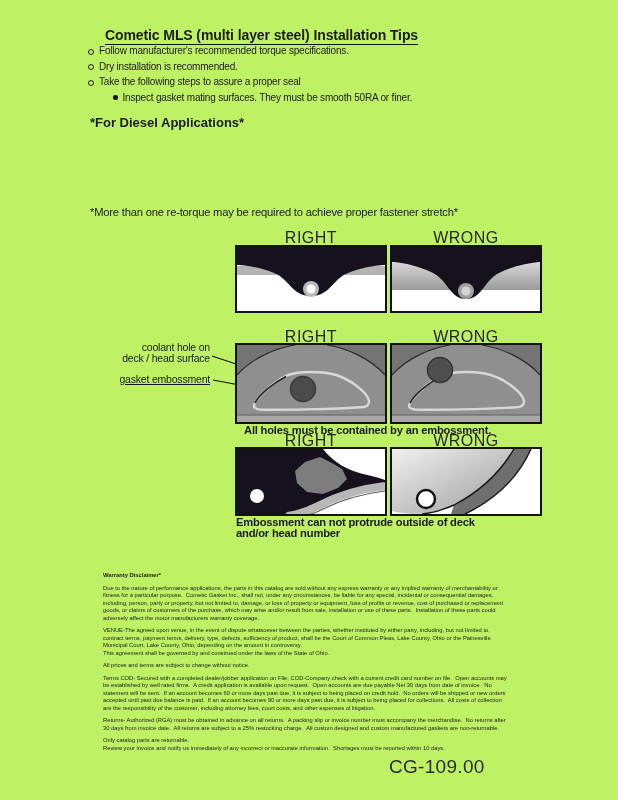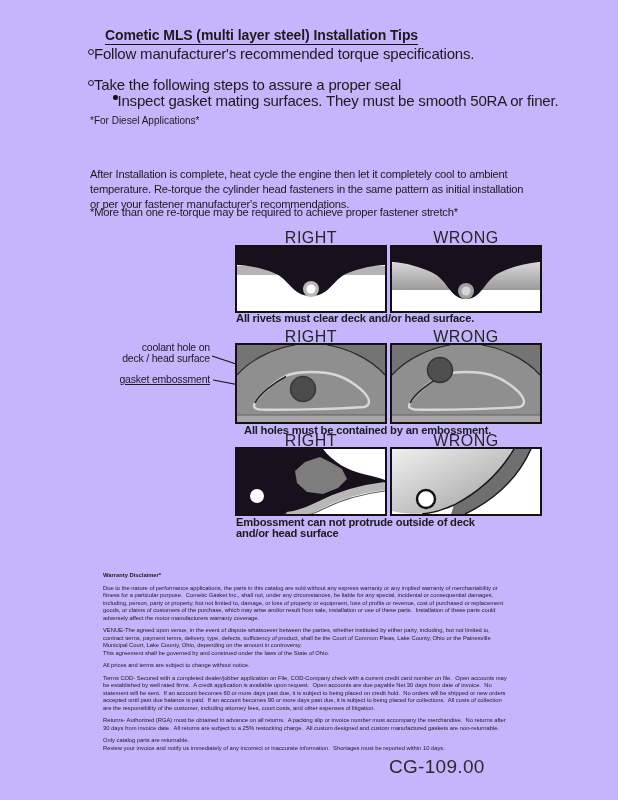--- a/index.html
+++ b/index.html
@@ -1,25 +1,25 @@
 <!DOCTYPE html>
 <html><head>
 <meta charset="utf-8">
 <style>
   html,body{margin:0;padding:0;background:#ffffff;}
-  .page{position:relative;width:618px;height:800px;background:#c4b5fd;overflow:hidden;
+  .page{position:relative;width:618px;height:800px;background:#bef264;overflow:hidden;
         font-family:"Liberation Sans", sans-serif;color:#1b1b1b;}
   .abs{position:absolute;}
   .title{font-size:14px;font-weight:bold;border-bottom:1.5px solid #111;padding-bottom:1px;
          letter-spacing:-0.1px;white-space:nowrap;}
-  .bullet-row{position:absolute;display:flex;align-items:flex-start;
-              font-size:15px;letter-spacing:-0.2px;white-space:nowrap;}
+  .bullet-row{position:absolute;display:flex;align-items:flex-start;gap:5px;
+              font-size:10px;letter-spacing:-0.2px;white-space:nowrap;}
   .dot-o{width:4px;height:4px;border:1px solid #222;border-radius:50%;margin-top:3.5px;flex:none;}
   .dot-f{width:4.5px;height:4.5px;background:#111;border-radius:50%;margin-top:3.5px;flex:none;}
-  .h2{font-size:10px;font-weight:normal;white-space:nowrap;}
+  .h2{font-size:13px;font-weight:bold;white-space:nowrap;}
   .para{font-size:11.2px;letter-spacing:-0.2px;line-height:15px;white-space:pre;}
   .dlabel{font-size:16px;letter-spacing:0.5px;color:#262626;text-align:center;width:152px;}
   .dbox{border:2px solid #121212;width:148px;background:#fff;line-height:0;}
   .dbox svg{display:block;}
   .dcap{font-size:11.2px;font-weight:bold;letter-spacing:-0.2px;line-height:10.5px;white-space:pre;}
   .callout{font-size:10.5px;letter-spacing:-0.2px;line-height:11px;white-space:pre;text-align:right;width:121px;}
   .warranty{width:440px;font-size:5.8px;line-height:7.5px;letter-spacing:0;}
   .warranty .whead{font-weight:bold;margin:0 0 5px 0;}
   .warranty p{margin:0 0 5px 0;white-space:pre;}
   .footer{font-size:19px;letter-spacing:0.3px;color:#2b2b2b;white-space:nowrap;}
@@ -28,33 +28,34 @@
 <body>
 
 <div class="page">
 
   <div class="abs title" style="left:105px;top:27px;">Cometic MLS (multi layer steel) Installation Tips</div>
 
   <div class="bullet-row" style="left:88px;top:45px;">
     <span class="dot-o"></span>
     <span>Follow manufacturer's recommended torque specifications.</span>
   </div>
+  <div class="bullet-row" style="left:88px;top:60.5px;">
+    <span class="dot-o"></span>
+    <span>Dry installation is recommended.</span>
+  </div>
   <div class="bullet-row" style="left:88px;top:76px;">
     <span class="dot-o"></span>
     <span>Take the following steps to assure a proper seal</span>
   </div>
   <div class="bullet-row" style="left:113px;top:91.5px;">
     <span class="dot-f"></span>
     <span>Inspect gasket mating surfaces.  They must be smooth 50RA or finer.</span>
   </div>
 
   <div class="abs h2" style="left:90px;top:115px;">*For Diesel Applications*</div>
-  <div class="abs para" style="left:90px;top:167px;">After Installation is complete, heat cycle the engine then let it completely cool to ambient
-temperature. Re-torque the cylinder head fasteners in the same pattern as initial installation
-or per your fastener manufacturer's recommendations.</div>
   <div class="abs para" style="left:90px;top:205px;">*More than one re-torque may be required to achieve proper fastener stretch*</div>
 
   <div class="abs dlabel" style="left:235px;top:229px;">RIGHT</div>
   <div class="abs dlabel" style="left:390px;top:229px;">WRONG</div>
 
   <div class="abs dbox" style="left:235px;top:245px;">
     <svg width="148" height="64" viewBox="0 0 148 64">
       <rect width="148" height="64" fill="#ffffff"></rect>
       <rect y="19" width="148" height="9" fill="#b4b4b4"></rect>
       <path d="M0,0 H148 V18 C136,18.5 123,21 111,26 C95,32.5 93,49 74,49 C55,49 53,32.5 37,26 C25,21 12,18.5 0,18 Z" fill="#17101d"></path>
@@ -71,21 +72,20 @@
         </linearGradient>
       </defs>
       <rect width="148" height="64" fill="#ffffff"></rect>
       <rect y="16" width="148" height="27" fill="url(#gradBand)"></rect>
       <rect y="43" width="148" height="21" fill="#ffffff"></rect>
       <path d="M0,0 H148 V15 C133,16 119,20 107,26 C92,33.5 90,52 74,52 C58,52 56,33.5 41,26 C29,20 15,16 0,15 Z" fill="#17101d"></path>
       <circle cx="74" cy="44" r="8" fill="#a0a0a0"></circle>
       <circle cx="74" cy="44" r="4.5" fill="#d4d4d4"></circle>
     </svg>
   </div>
-  <div class="abs dcap" style="left:236px;top:313px;">All rivets must clear deck and/or head surface.</div>
 
   <div class="abs dlabel" style="left:235px;top:328px;">RIGHT</div>
   <div class="abs dlabel" style="left:390px;top:328px;">WRONG</div>
 
   <div class="abs callout" style="left:89px;top:342px;">coolant hole on
 deck / head surface</div>
   <div class="abs callout" style="left:89px;top:374px;text-decoration:underline;">gasket embossment</div>
 
   <svg class="abs" style="left:88px;top:340px;" width="300" height="92" viewBox="0 0 300 92">
     <line x1="124" y1="16" x2="208" y2="44" stroke="#161616" stroke-width="1.1"></line>
@@ -145,21 +145,21 @@
       </defs>
       <rect width="148" height="65" fill="#ffffff"></rect>
       <path d="M0,0 L122,0 C109,22 89,42 62,56 C41,65.5 18,67 0,62 Z" fill="url(#gradSweep)"></path>
       <path d="M122,0 L139,0 C127,27 104,50 73,65 L58,68 L62,56 C89,42 109,22 122,0 Z" fill="#6f6f6f"></path>
       <path d="M122,0 C109,22 89,42 62,56 C52,60.5 41,64 30,65" fill="none" stroke="#161616" stroke-width="1.4"></path>
       <path d="M139,0 C127,27 104,50 73,65" fill="none" stroke="#161616" stroke-width="1.4"></path>
       <circle cx="34" cy="50" r="9" fill="#ffffff" stroke="#121212" stroke-width="2.4"></circle>
     </svg>
   </div>
   <div class="abs dcap" style="left:236px;top:517px;">Embossment can not protrude outside of deck
-and/or head surface</div>
+and/or head number</div>
 
   <div class="abs warranty" style="left:103px;top:572px;">
     <div class="whead">Warranty Disclaimer*</div>
     <p>Due to the nature of performance applications, the parts in this catalog are sold without any express warranty or any implied warranty of merchantability or
 fitness for a particular purpose.  Cometic Gasket Inc., shall not, under any circumstances, be liable for any special, incidental or consequential damages,
 including, person, party or property, but not limited to, damage, or loss of property or equipment, loss of profits or revenue, cost of purchased or replacement
 goods, or claims of customers of the purchase, which may arise and/or result from sale, installation or use of these parts.  Installation of these parts could
 adversely affect the motor manufacturers warranty coverage.</p>
     <p>VENUE-The agreed upon venue, in the event of dispute whatsoever between the parties, whether instituted by either party, including, but not limited to,
 contract terms, payment terms, delivery, type, defects, sufficiency of product, shall be the Court of Common Pleas, Lake County, Ohio or the Painesville

